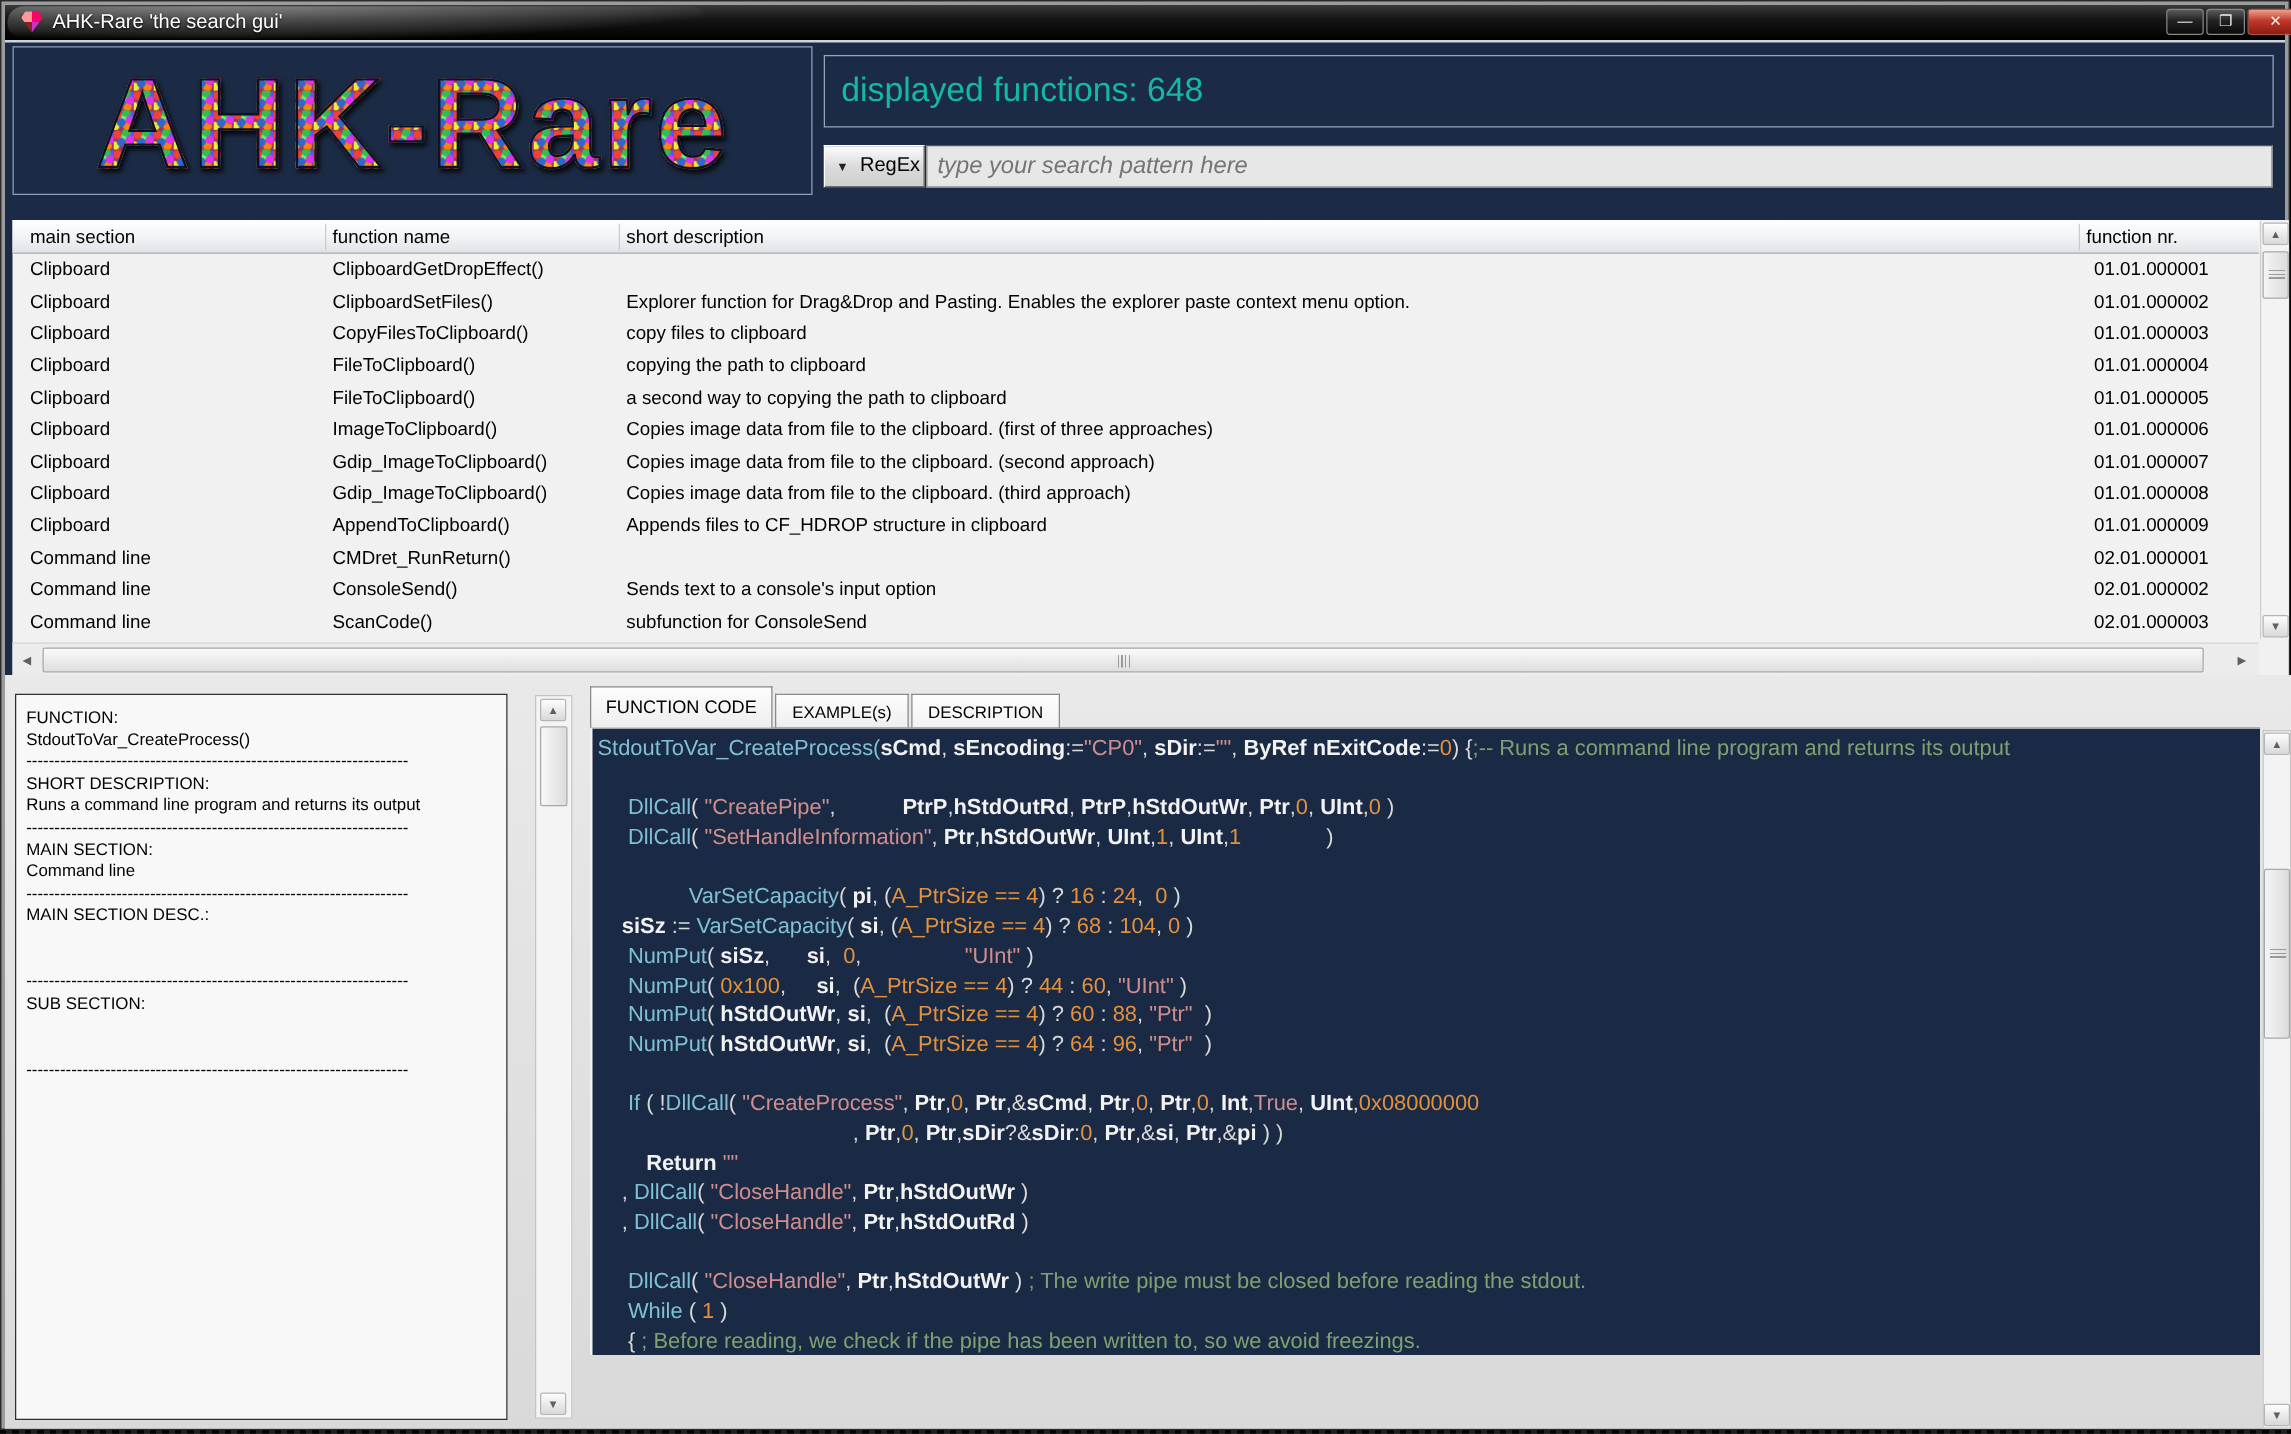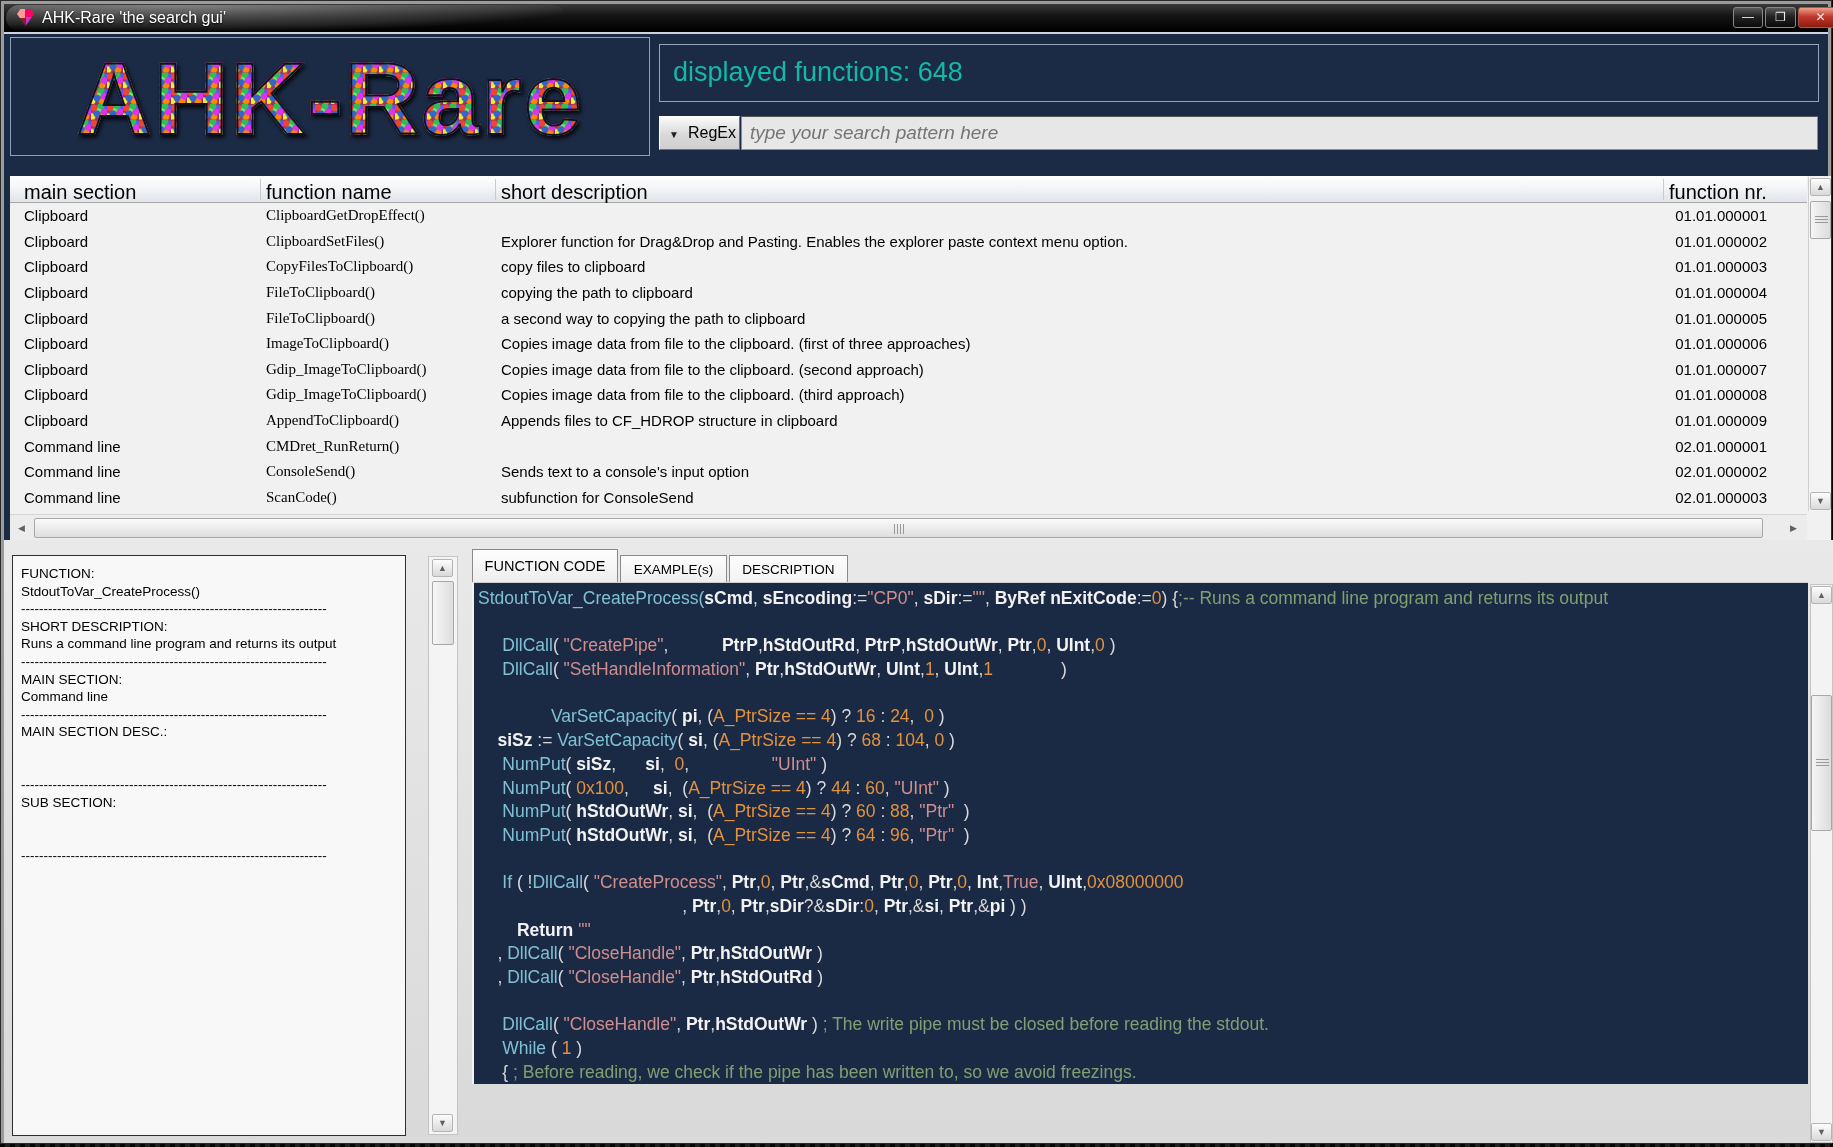--- a/index.html
+++ b/index.html
@@ -54,25 +54,25 @@
   #regex-label { position:absolute; left:28px; top:7px; }
   #search-input { position:absolute; left:737px; top:112px; width:1077px; height:34px;
     background:#e7e7e7; border:1px solid #8e8e8e; border-top-color:#555;
     font-style:italic; color:#9a9a9a; font-size:19px; padding:5px 8px; font-family:"Liberation Sans",sans-serif; }
 
   
   #table { position:absolute; left:6px; top:172px; width:1821px; height:364px; background:#f1f1f1; }
   #thead { position:absolute; left:0; top:0; width:1797px; height:27px;
     background:linear-gradient(#ffffff,#f2f4f6 50%,#dfe3e8); border-bottom:1px solid #a8a8a8; }
   .hsep { position:absolute; top:3px; width:1px; height:21px; background:#c8ccd2; }
-  #thead .h { position:absolute; top:5px; font-size:20px; color:#000; }
+  #thead .h { position:absolute; top:5px; font-size:15px; color:#000; }
   #rows { position:absolute; left:0; top:27px; width:1797px; height:308px; }
   .trow { position:relative; width:100%; height:25.65px; }
   .trow span { position:absolute; top:4px; font-size:15px; color:#000; white-space:nowrap; }
-  .c-main { left:14px; } .c-fn { left:256px;font-family:Liberation Serif, serif; } .c-desc { left:491px; }
+  .c-main { left:14px; } .c-fn { left:256px; } .c-desc { left:491px; }
   .c-nr { right:40px; width:140px; text-align:right; }
   
   #tv-scroll { position:absolute; right:0; top:1px; width:23px; height:334px; background:#f3f3f3; border-left:1px solid #cfcfcf; }
   .sb-btn { position:absolute; left:1px; width:21px; height:18px; background:linear-gradient(#fdfdfd,#d9d9d9); border:1px solid #b5b5b5; border-radius:2px; color:#606060; font-size:9px; text-align:center; line-height:17px; }
   #tv-up { top:1px; } #tv-down { bottom:1px; }
   #tv-thumb { position:absolute; left:1px; top:24px; width:21px; height:38px;
     background:linear-gradient(90deg,#f5f5f5,#dcdcdc); border:1px solid #a8a8a8; border-radius:2px; }
   .grip-h { position:absolute; left:4px; top:50%; width:13px; height:8px; margin-top:-4px;
     background:repeating-linear-gradient(#9a9a9a 0 1px, transparent 1px 3px); }
   

